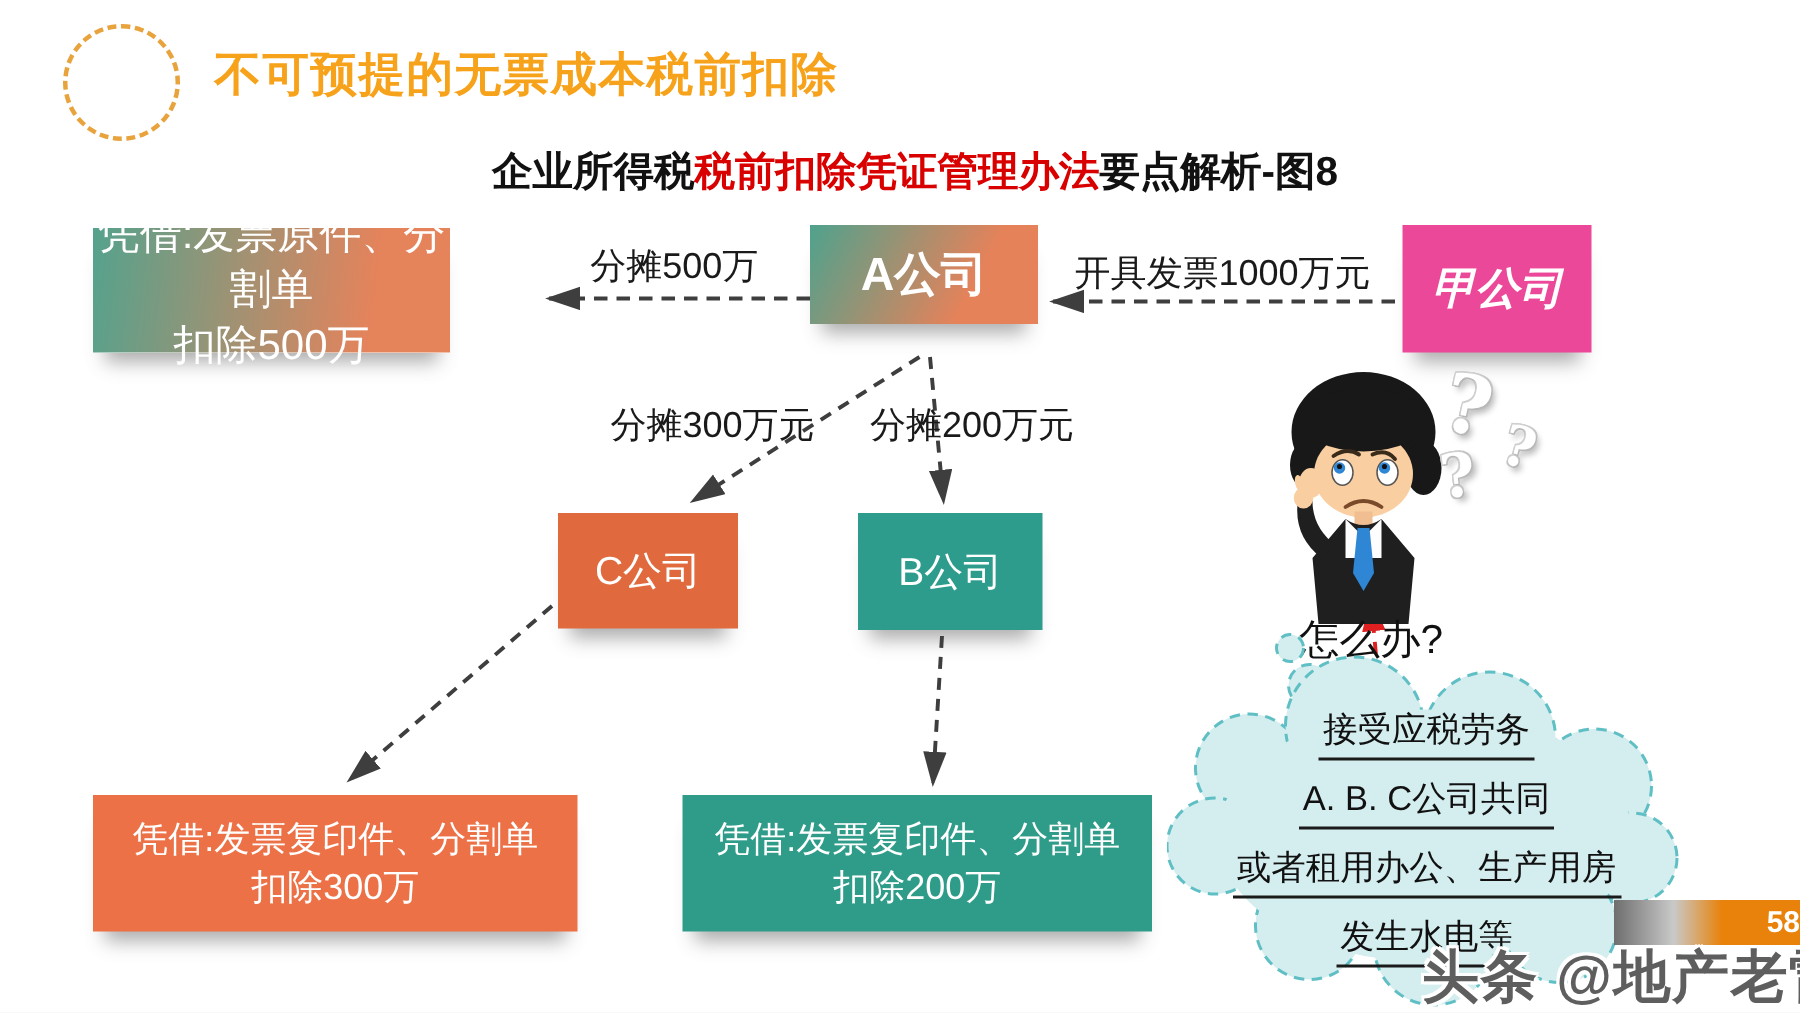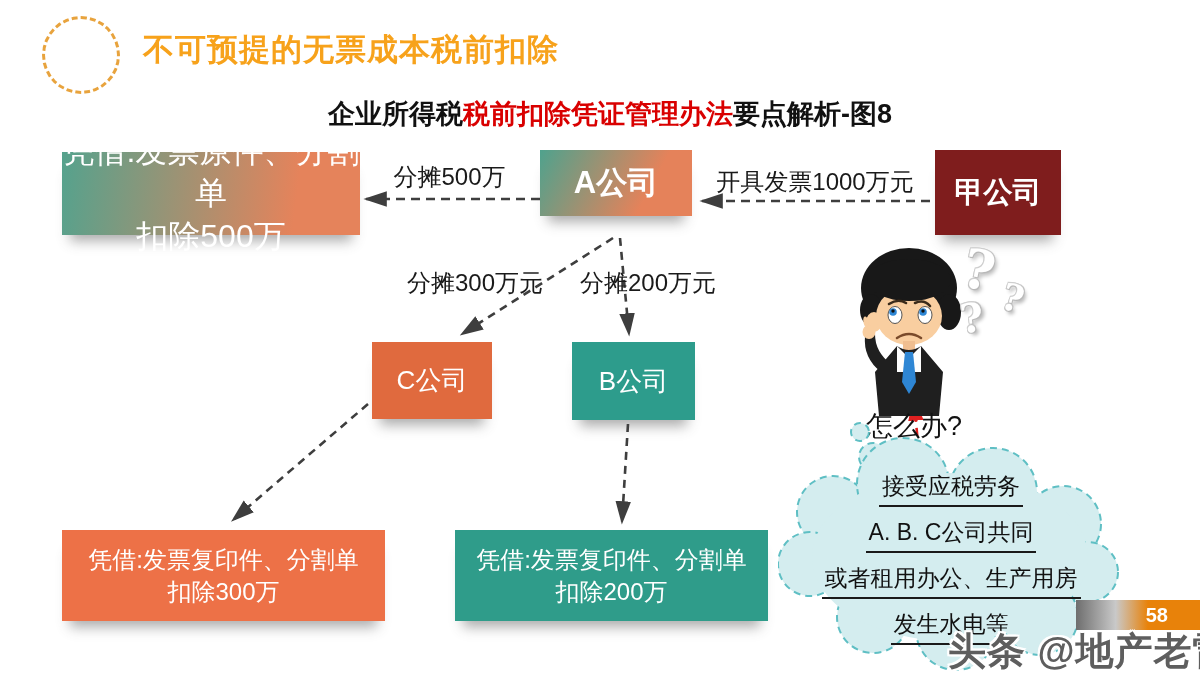--- a/index.html
+++ b/index.html
@@ -16,26 +16,26 @@
     color:#fff; font-size:33px; display:flex; align-items:center; justify-content:center; }
   .main-title { left:143px; top:29px; font-size:31px; font-weight:bold; color:#F7A21B; letter-spacing:1px; }
   .subtitle { left:0; top:96px; width:1200px; text-align:center; font-size:27px; font-weight:bold; color:#111;
     transform:translateX(10px); }
   .subtitle .red { color:#D90000; }
 
   
   .dbox { color:#fff; text-align:center; display:flex; flex-direction:column; align-items:center;
     justify-content:center; box-shadow:0 14px 12px -8px rgba(70,70,70,.45); }
   .dbox .l { display:block; line-height:1.32; }
-  .box-topleft   { left:62px;  top:152px; width:298px; height:83px; font-size:32px;
+  .box-topleft   { left:62px;  top:152px; width:238px; height:83px; font-size:28px;
                    background:linear-gradient(97deg,#55A28D 0%,#E5835B 78%); }
   .box-a         { left:540px; top:150px; width:152px; height:66px; font-size:31px; font-weight:bold;
                    background:linear-gradient(118deg,#4FA28D 0%,#E5825A 70%); }
   .box-jia       { left:935px; top:150px; width:126px; height:85px; font-size:29px; font-weight:bold;
-                   background:#7f1d1d; }
+                   background:#ec4899;font-style:italic; }
   .box-c         { left:372px; top:342px; width:120px; height:77px; font-size:26px; background:#E06A3E; }
   .box-b         { left:572px; top:342px; width:123px; height:78px; font-size:26px; background:#2D9C8C; }
   .box-botleft   { left:62px;  top:530px; width:323px; height:91px; font-size:24px; background:#ED7147; }
   .box-botmid    { left:455px; top:530px; width:313px; height:91px; font-size:24px; background:#2F9C8A; }
 
   
   .alabel { font-size:24px; color:#1a1a1a; text-align:center; white-space:nowrap; }
   .lab-500  { left:372px; top:161px; width:155px; }
   .lab-1000 { left:700px; top:166px; width:230px; }
   .lab-300  { left:396px; top:267px; width:158px; }
@@ -53,21 +53,21 @@
 
   
   .cloud-svg { left:778px; top:412px; width:345px; height:265px; }
   .cloud-text { left:788px; top:466px; width:326px; text-align:center; font-size:23px; color:#111; }
   .cloud-text .cl { height:46px; display:flex; align-items:center; justify-content:center; }
   .cloud-text .cl span { border-bottom:2px solid #1a1a1a; padding:0 3px 3px; white-space:nowrap; }
 
   
   .page-bar { left:1076px; top:600px; width:124px; height:30px;
     background:linear-gradient(90deg,#6E6E6E 0%,#C9C9C9 32%,#E8820A 58%,#E8820A 100%);
-    display:flex; align-items:center; justify-content:flex-end; padding-right:32px; }
+    display:flex; align-items:center; justify-content:flex-end; }
   .page-num { color:#fff; font-size:20px; font-weight:bold; }
   .watermark { left:948px; top:626px; font-size:38px; font-weight:bold; color:#5E5E5E; white-space:nowrap;
     letter-spacing:1px; z-index:60;
     text-shadow:2px 0 0 #fff,-2px 0 0 #fff,0 2px 0 #fff,0 -2px 0 #fff,2px 2px 0 #fff,-2px -2px 0 #fff,2px -2px 0 #fff,-2px 2px 0 #fff; }
 </style>
 </head>
 <body>
 
 <div class="slide">
 

